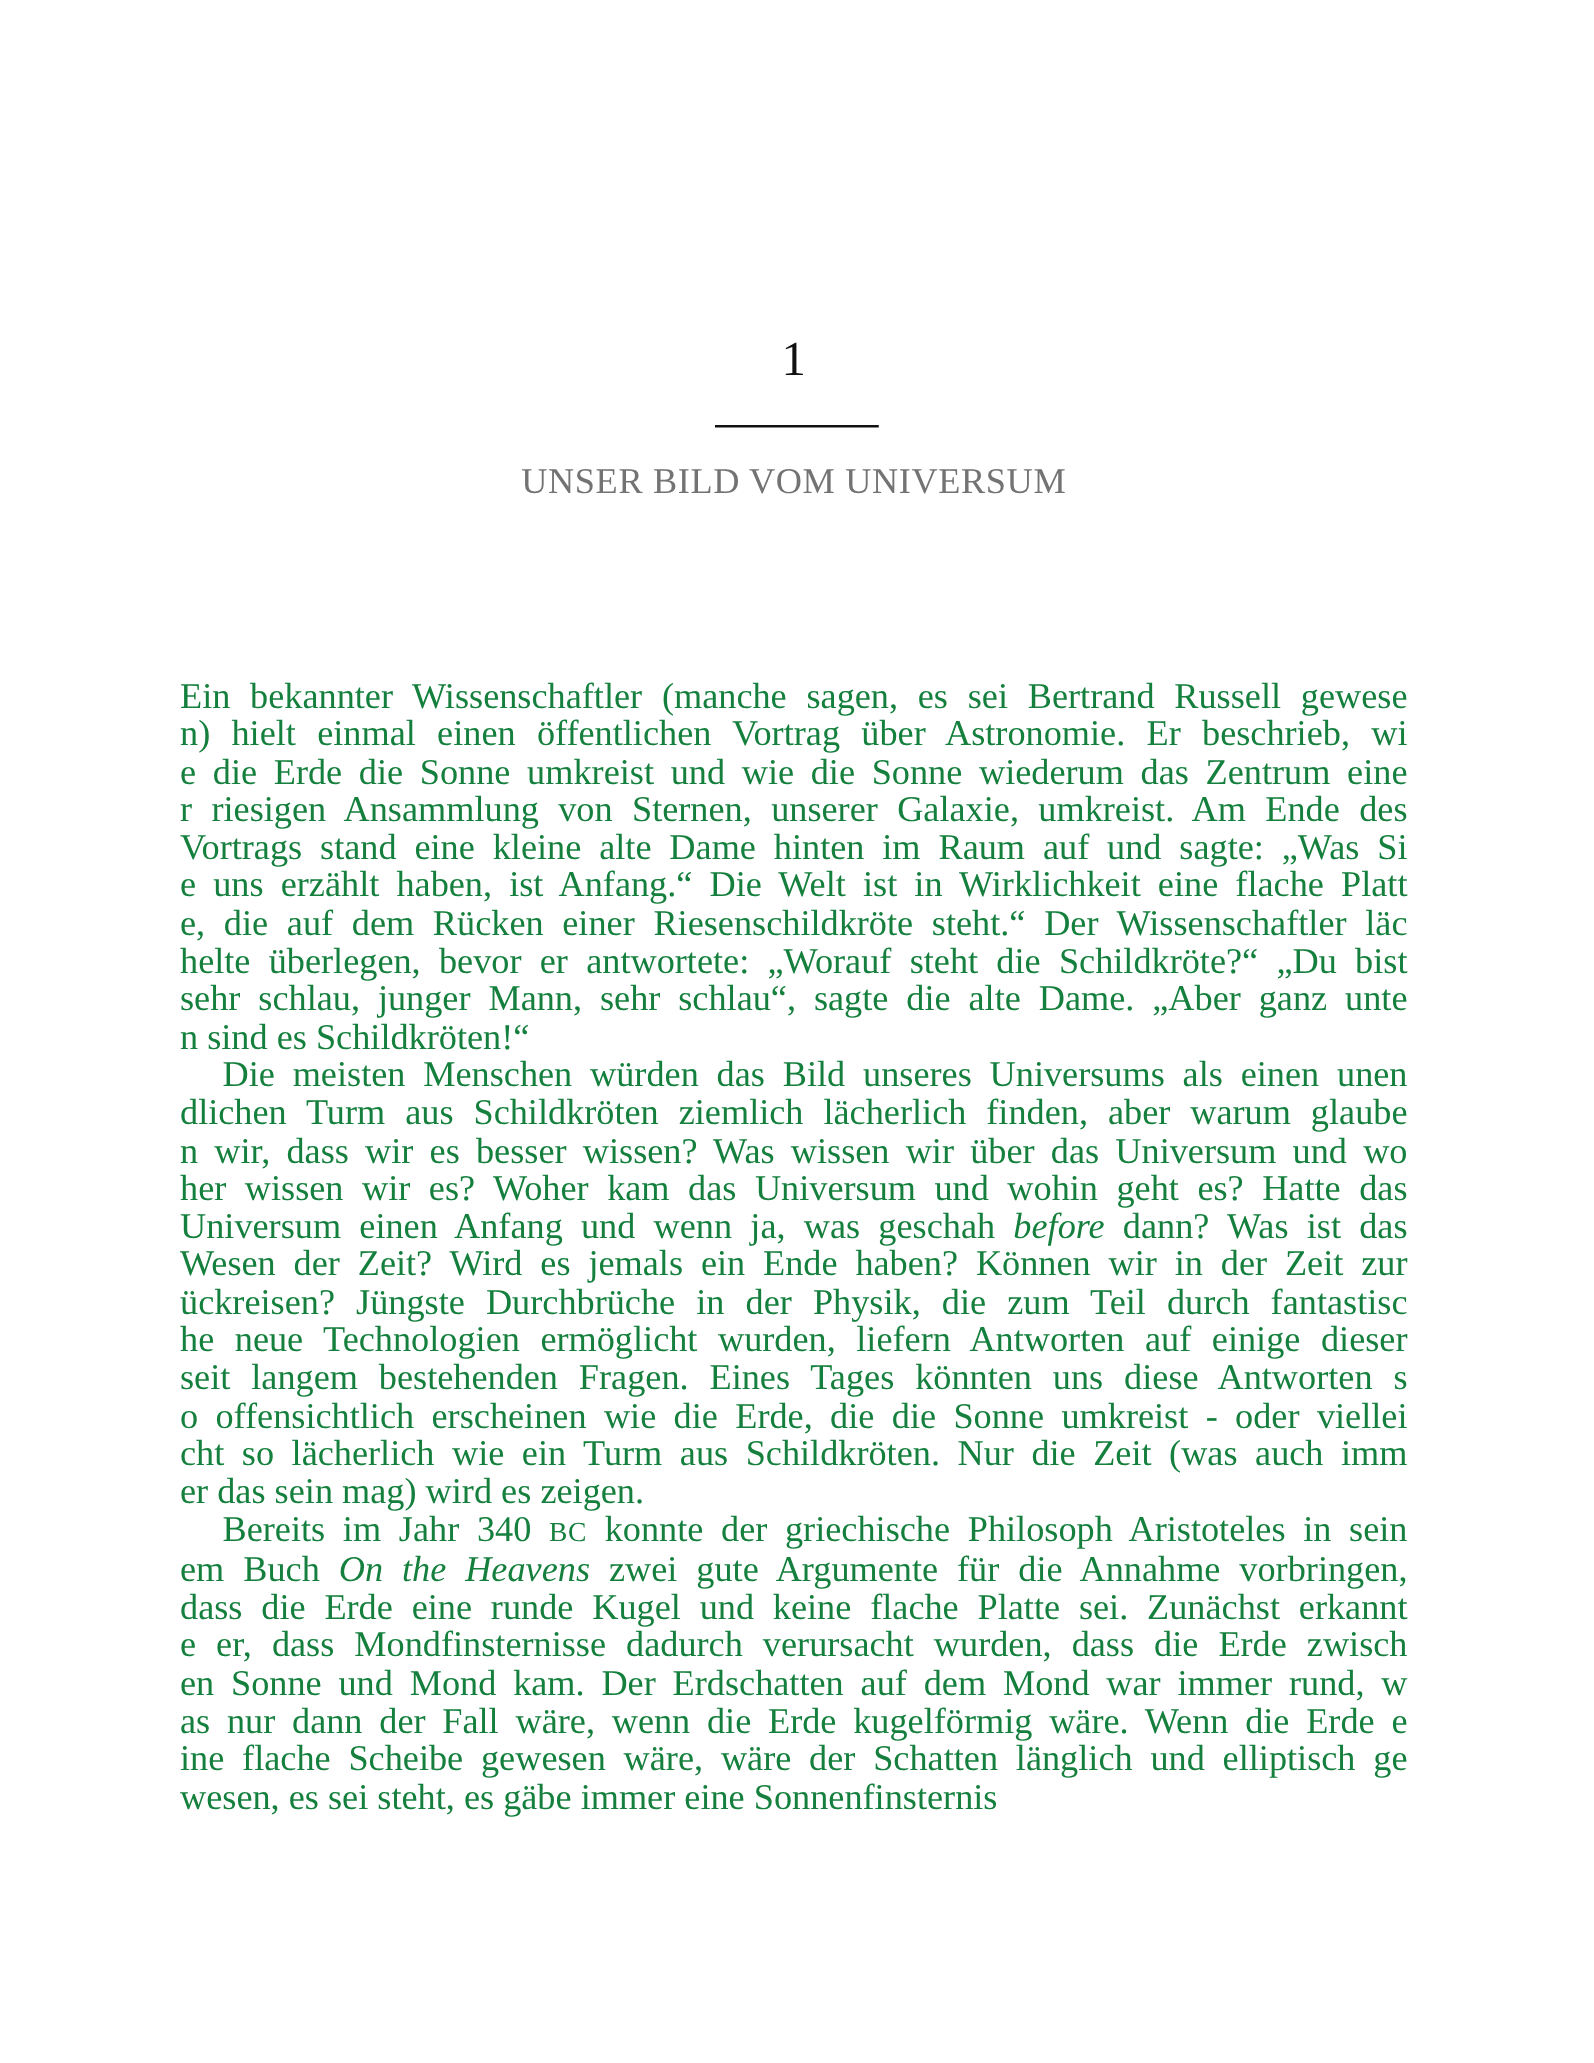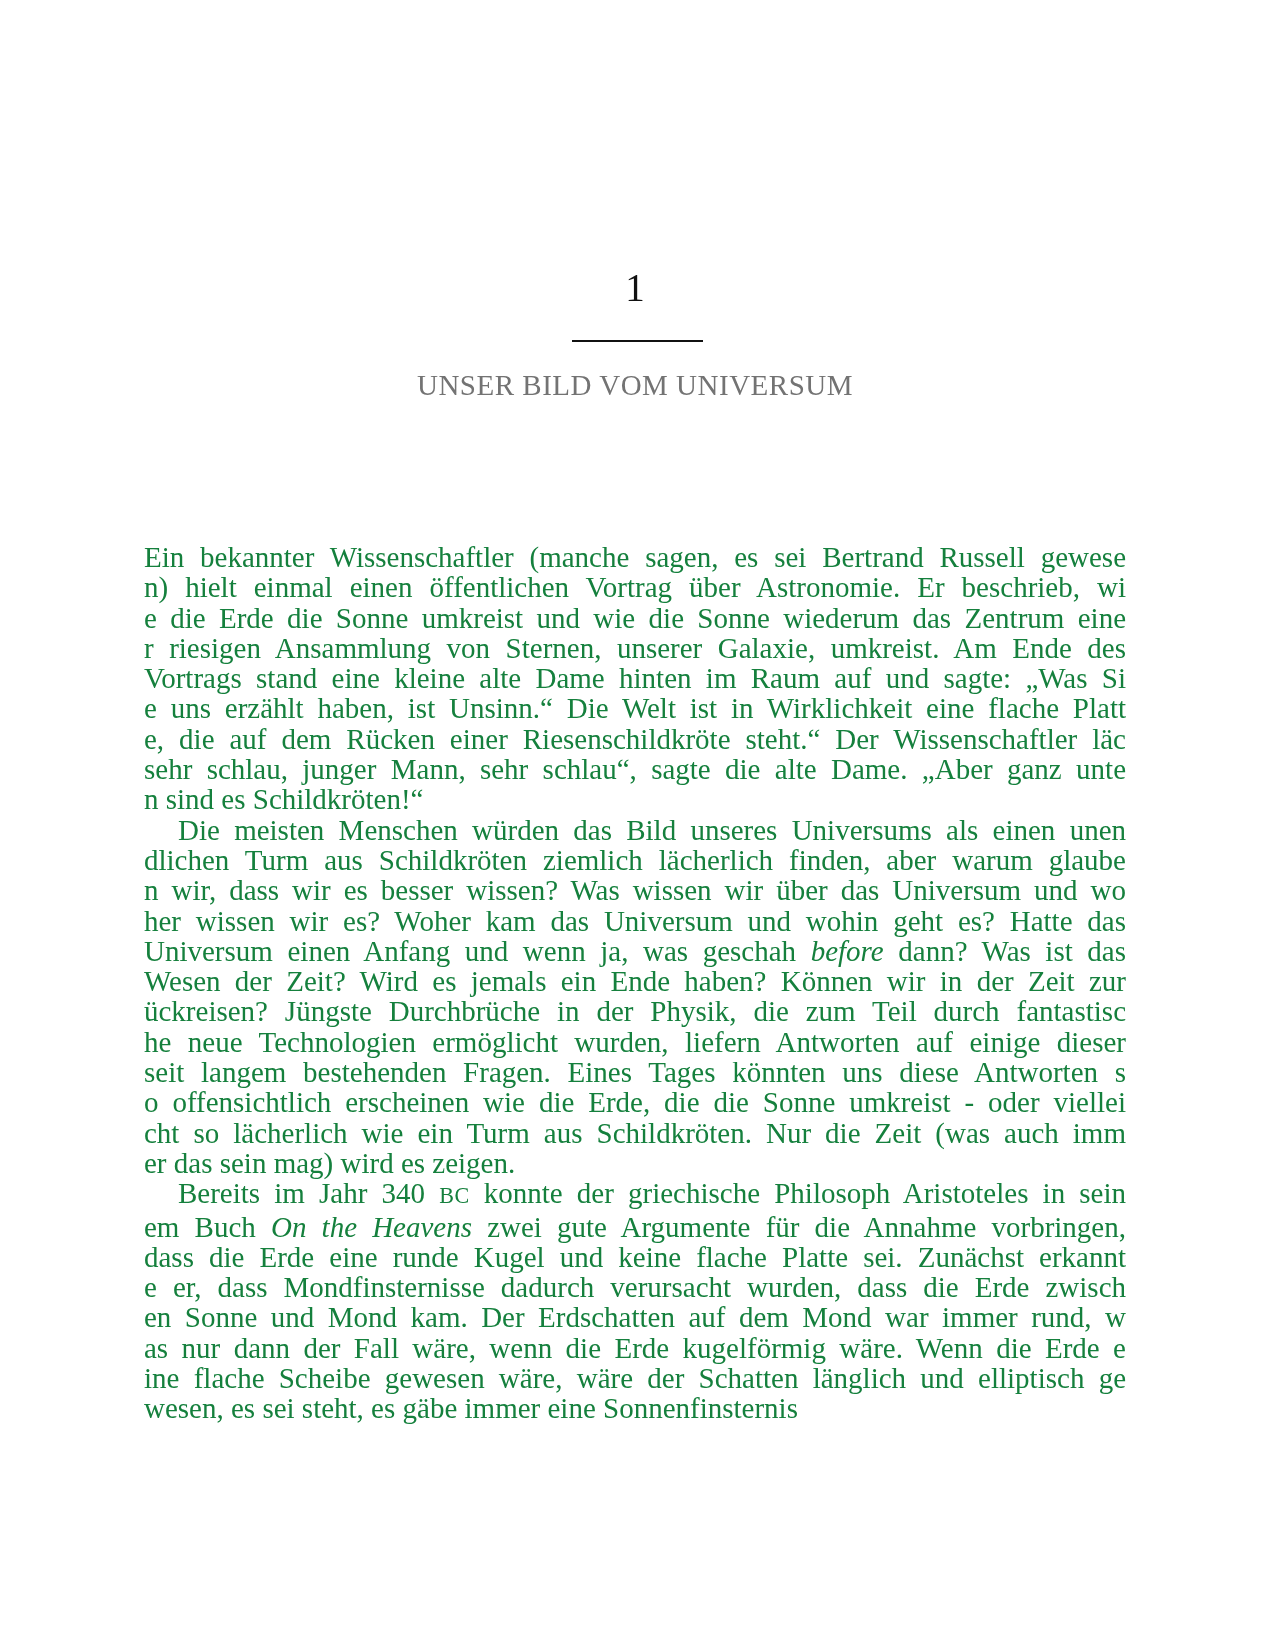--- a/index.html
+++ b/index.html
@@ -84,22 +84,23 @@
   <div class="chapter-number">1</div>
   <div class="chapter-rule"></div>
   <div class="chapter-title">UNSER BILD VOM UNIVERSUM</div>
   <div class="body-text">
       <div class="paragraph">
         <div class="line">Ein bekannter Wissenschaftler (manche sagen, es sei Bertrand Russell gewese</div>
         <div class="line">n) hielt einmal einen öffentlichen Vortrag über Astronomie.  Er beschrieb, wi</div>
         <div class="line">e die Erde die Sonne umkreist und wie die Sonne wiederum das Zentrum eine</div>
         <div class="line">r riesigen Ansammlung von Sternen, unserer Galaxie, umkreist. Am Ende des</div>
         <div class="line">Vortrags stand eine kleine alte Dame hinten im Raum auf und sagte: „Was Si</div>
-        <div class="line">e uns erzählt haben, ist Unsinn.“ Die Welt ist in Wirklichkeit eine flache Platt</div>
+        <div class="line">e uns erzählt haben, ist Anfang.“ Die Welt ist in Wirklichkeit eine flache Platt</div>
         <div class="line">e, die auf dem Rücken einer Riesenschildkröte steht.“ Der Wissenschaftler läc</div>
+        <div class="line">helte überlegen, bevor er antwortete: „Worauf steht die Schildkröte?“ „Du bist</div>
         <div class="line">sehr schlau, junger Mann, sehr schlau“, sagte die alte Dame. „Aber ganz unte</div>
         <div class="line last">n sind es Schildkröten!“</div>
       </div>
       <div class="paragraph">
         <div class="line indent">Die meisten Menschen würden das Bild unseres Universums als einen unen</div>
         <div class="line">dlichen Turm aus Schildkröten ziemlich lächerlich finden, aber warum glaube</div>
         <div class="line">n wir, dass wir es besser wissen? Was wissen wir über das Universum und wo</div>
         <div class="line">her wissen wir es?  Woher kam das Universum und wohin geht es? Hatte das</div>
         <div class="line"><span class="seg-normal">Universum einen Anfang und wenn ja, was geschah </span><span class="seg-italic">before</span><span class="seg-normal"> dann? Was ist das</span></div>
         <div class="line">Wesen der Zeit? Wird es jemals ein Ende haben?  Können wir in der Zeit zur</div>

